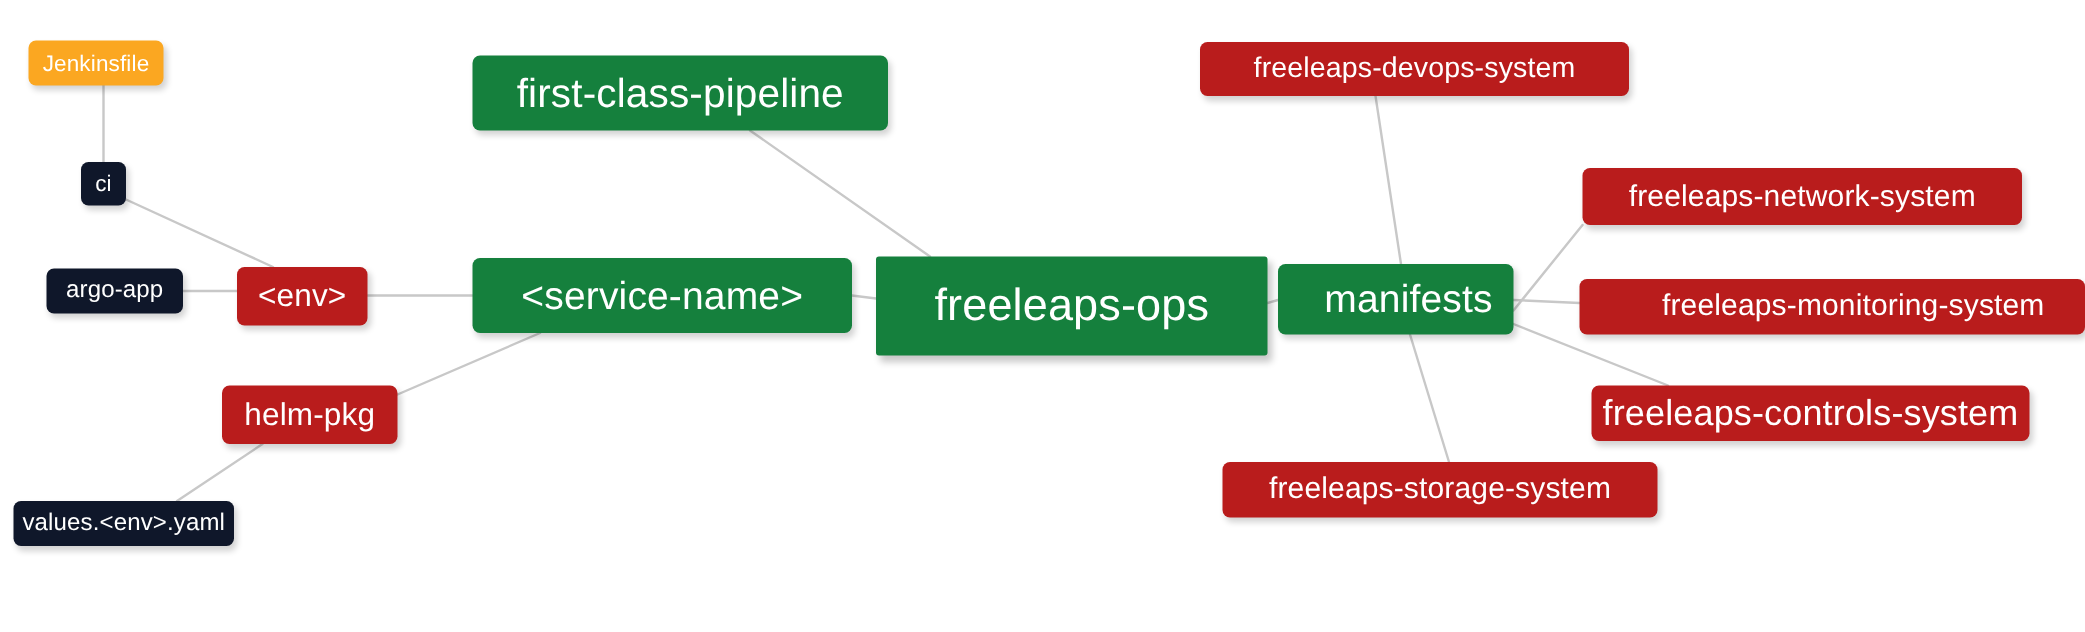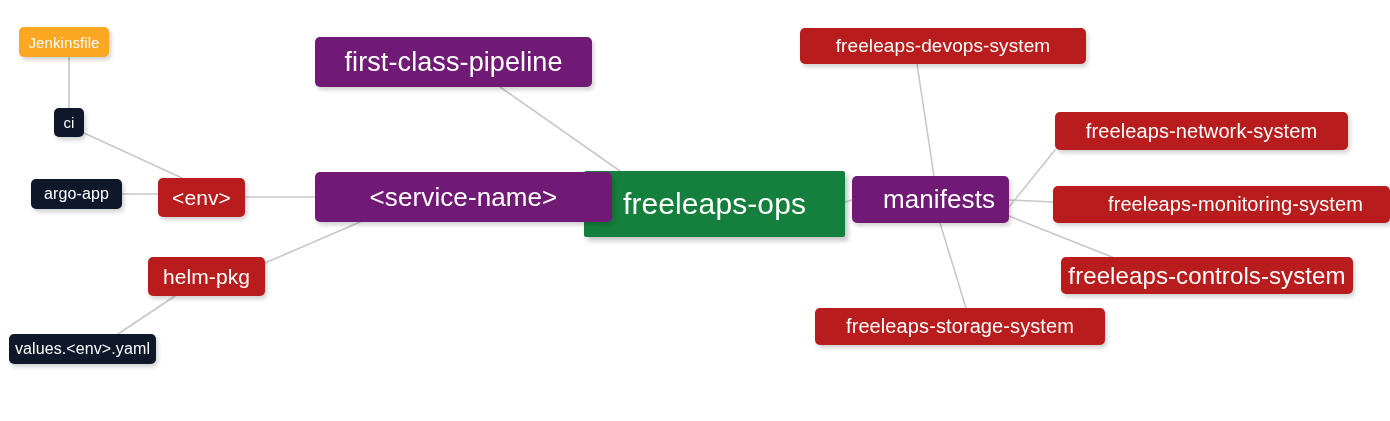--- a/index.html
+++ b/index.html
@@ -39,21 +39,21 @@
     letter-spacing: 0.1px;
     box-shadow: 2px 3px 4px rgba(0,0,0,0.18);
     cursor: pointer;
     user-select: none;
   }
   .node-root {
     background: #15803d;
     border-radius: 2px;
     box-shadow: 3px 4px 5px rgba(0,0,0,0.22);
   }
-  .node-blue  { background: #701a75; }
+  .node-blue  { background: #15803d; }
   .node-green { background: #b91c1c; }
   .node-orange{ background: #fba721; }
   .node-red   { background: #0f172a; }
 </style>
 </head>
 <body>
 
 <div id="canvas">
   <svg id="edge-layer" viewBox="0 0 1390 421">
       <line x1="584" y1="199" x2="568" y2="197" stroke="#c8c8c8" stroke-width="1.6" stroke-linecap="round"></line>
@@ -67,21 +67,21 @@
       <line x1="175" y1="296" x2="118" y2="334" stroke="#c8c8c8" stroke-width="1.6" stroke-linecap="round"></line>
       <line x1="934" y1="176" x2="917" y2="64" stroke="#c8c8c8" stroke-width="1.6" stroke-linecap="round"></line>
       <line x1="1009" y1="207" x2="1055" y2="150" stroke="#c8c8c8" stroke-width="1.6" stroke-linecap="round"></line>
       <line x1="1009" y1="200" x2="1053" y2="202" stroke="#c8c8c8" stroke-width="1.6" stroke-linecap="round"></line>
       <line x1="1009" y1="216" x2="1112" y2="257" stroke="#c8c8c8" stroke-width="1.6" stroke-linecap="round"></line>
       <line x1="940" y1="223" x2="966" y2="308" stroke="#c8c8c8" stroke-width="1.6" stroke-linecap="round"></line>
     </svg>
   <div id="node-layer">
       <div class="node node-root" style="left: 584px; top: 171px; width: 261px; height: 66px; font-size: 30px;">freeleaps-ops</div>
       <div class="node node-blue" style="left: 315px; top: 37px; width: 277px; height: 50px; font-size: 27px;">first-class-pipeline</div>
-      <div class="node node-blue" style="left: 315px; top: 172px; width: 297px; height: 50px; font-size: 26px;">&lt;service-name&gt;</div>
+      <div class="node node-blue" style="left: 315px; top: 172px; width: 253px; height: 50px; font-size: 26px;">&lt;service-name&gt;</div>
       <div class="node node-blue" style="left: 852px; top: 176px; width: 157px; height: 47px; font-size: 26px; padding-left: 17px;">manifests</div>
       <div class="node node-green" style="left: 158px; top: 178px; width: 87px; height: 39px; font-size: 21px;">&lt;env&gt;</div>
       <div class="node node-green" style="left: 148px; top: 257px; width: 117px; height: 39px; font-size: 21px;">helm-pkg</div>
       <div class="node node-green" style="left: 800px; top: 28px; width: 286px; height: 36px; font-size: 19px;">freeleaps-devops-system</div>
       <div class="node node-green" style="left: 1055px; top: 112px; width: 293px; height: 38px; font-size: 20px;">freeleaps-network-system</div>
       <div class="node node-green" style="left: 1053px; top: 186px; width: 337px; height: 37px; font-size: 20px; padding-left: 28px;">freeleaps-monitoring-system</div>
       <div class="node node-green" style="left: 1061px; top: 257px; width: 292px; height: 37px; font-size: 24px;">freeleaps-controls-system</div>
       <div class="node node-green" style="left: 815px; top: 308px; width: 290px; height: 37px; font-size: 20px;">freeleaps-storage-system</div>
       <div class="node node-orange" style="left: 19px; top: 27px; width: 90px; height: 30px; font-size: 15px;">Jenkinsfile</div>
       <div class="node node-red" style="left: 54px; top: 108px; width: 30px; height: 29px; font-size: 15px;">ci</div>

